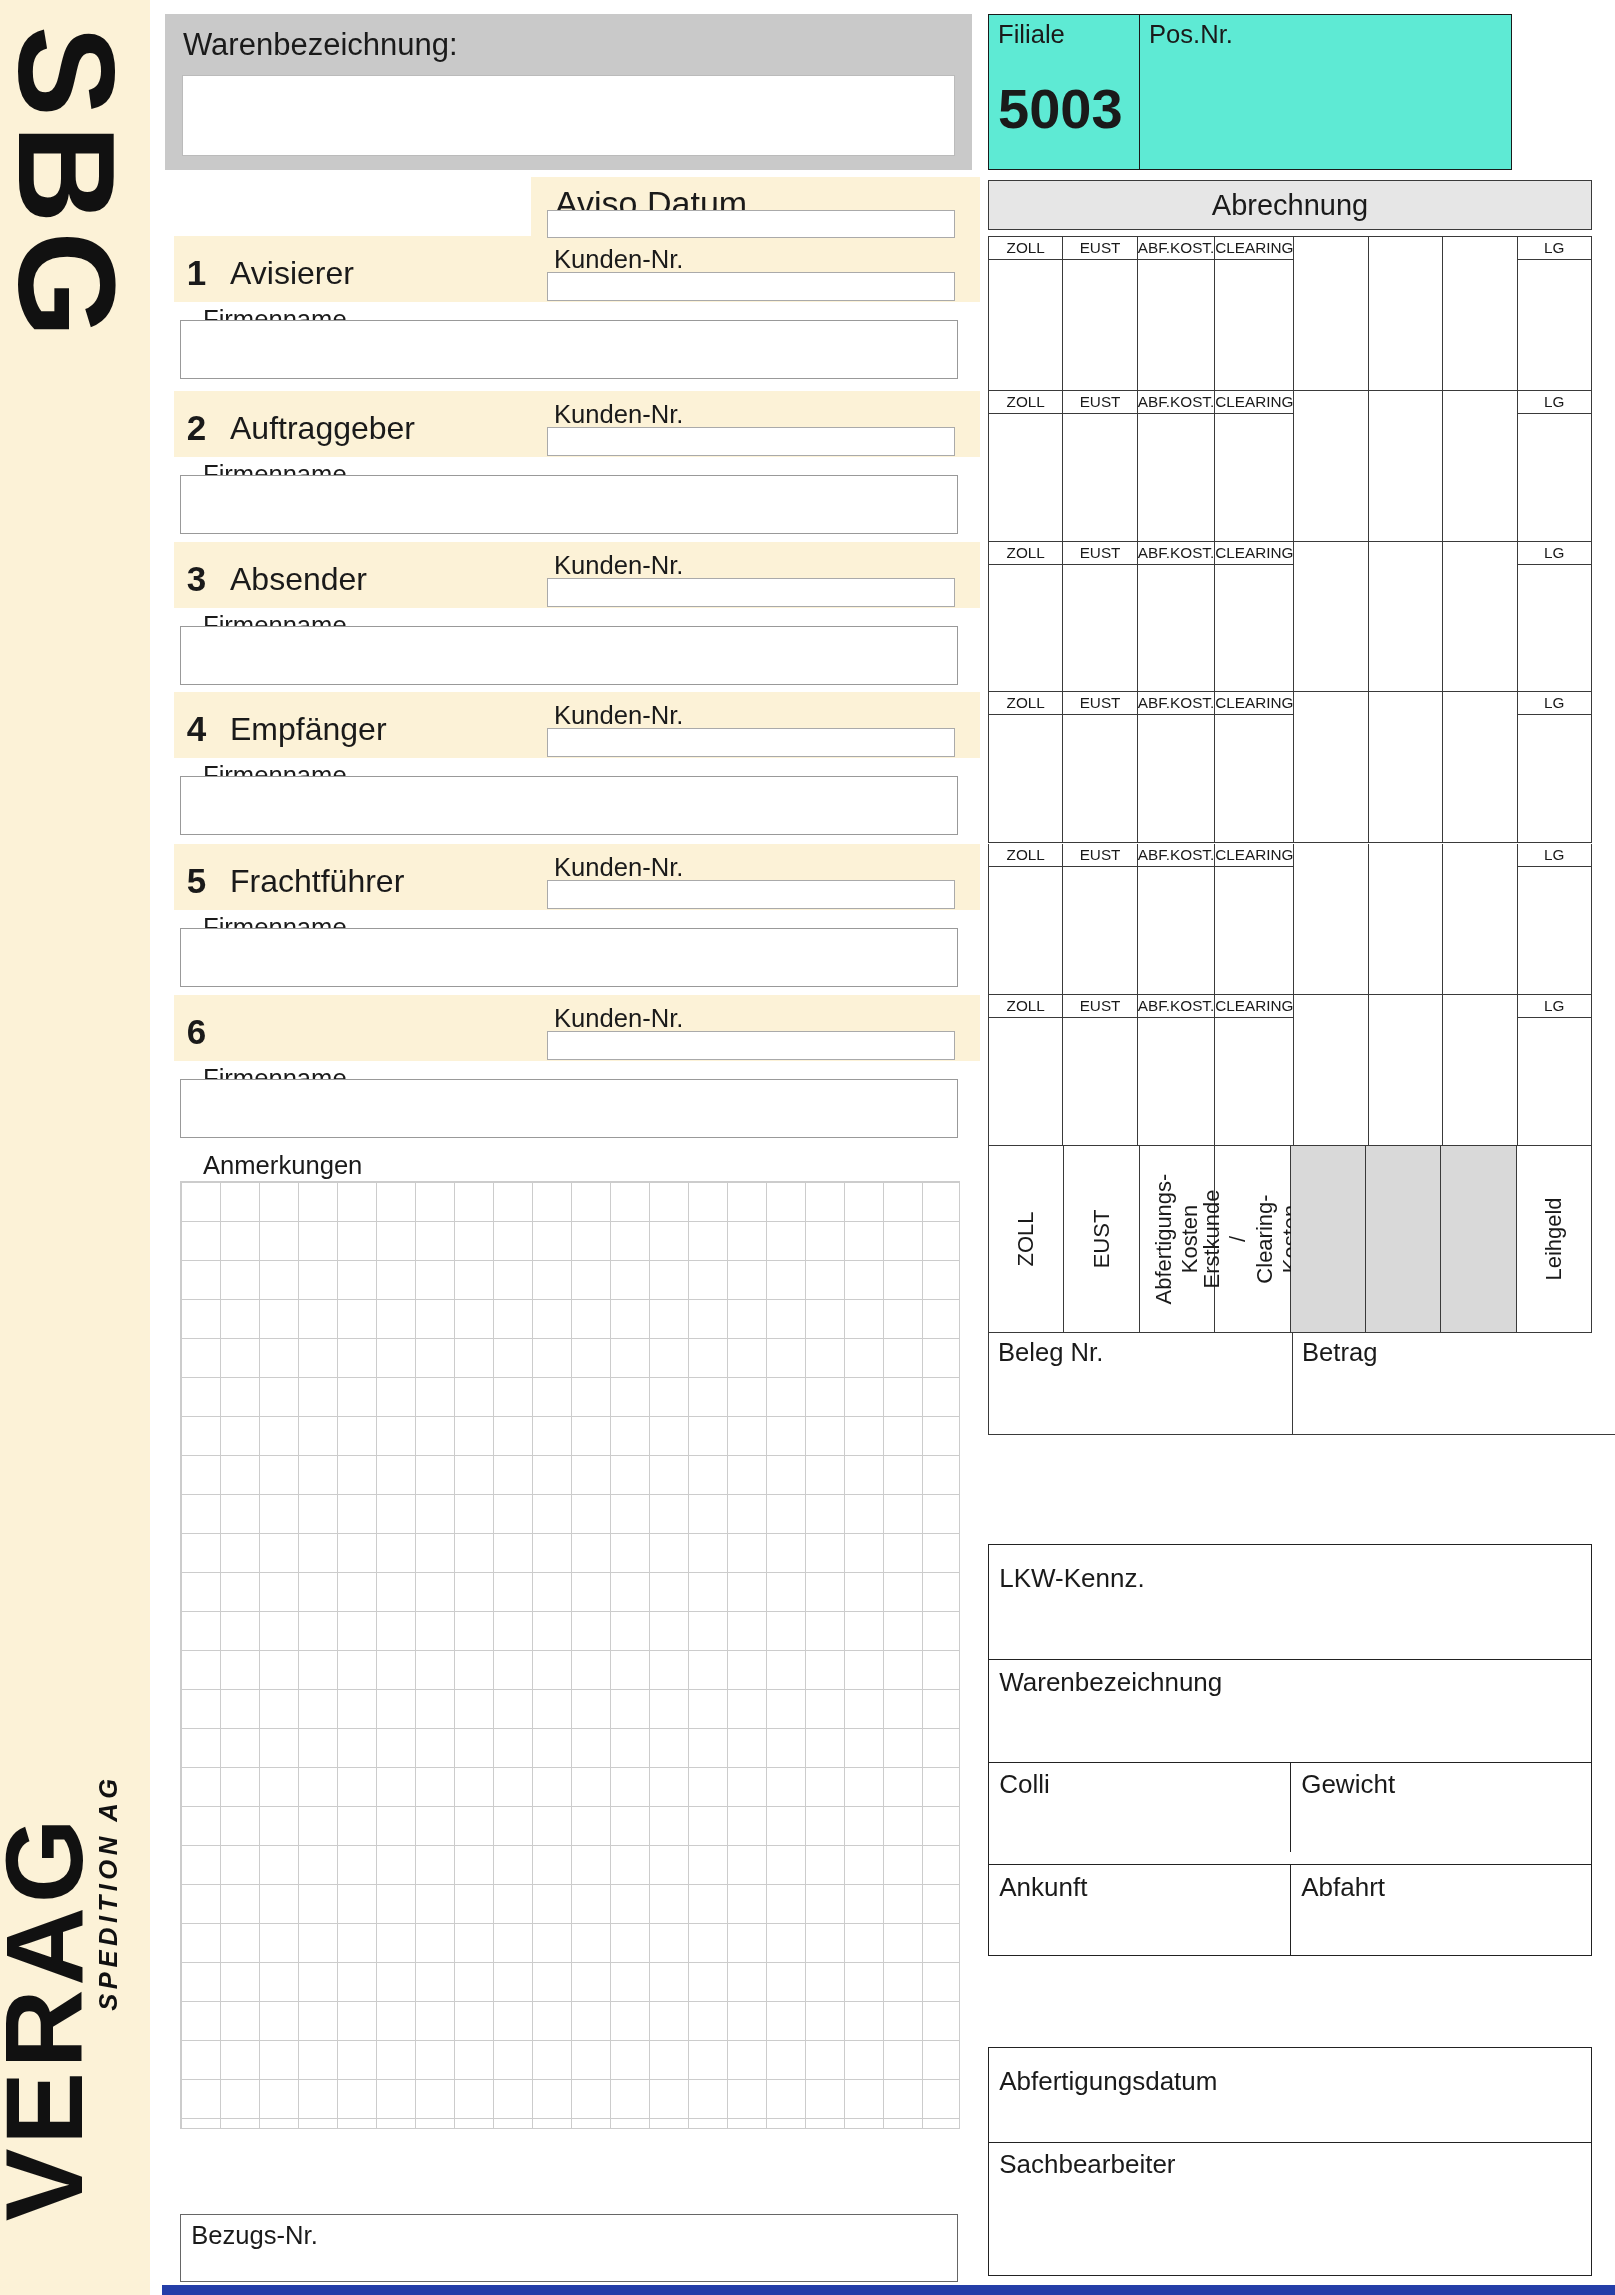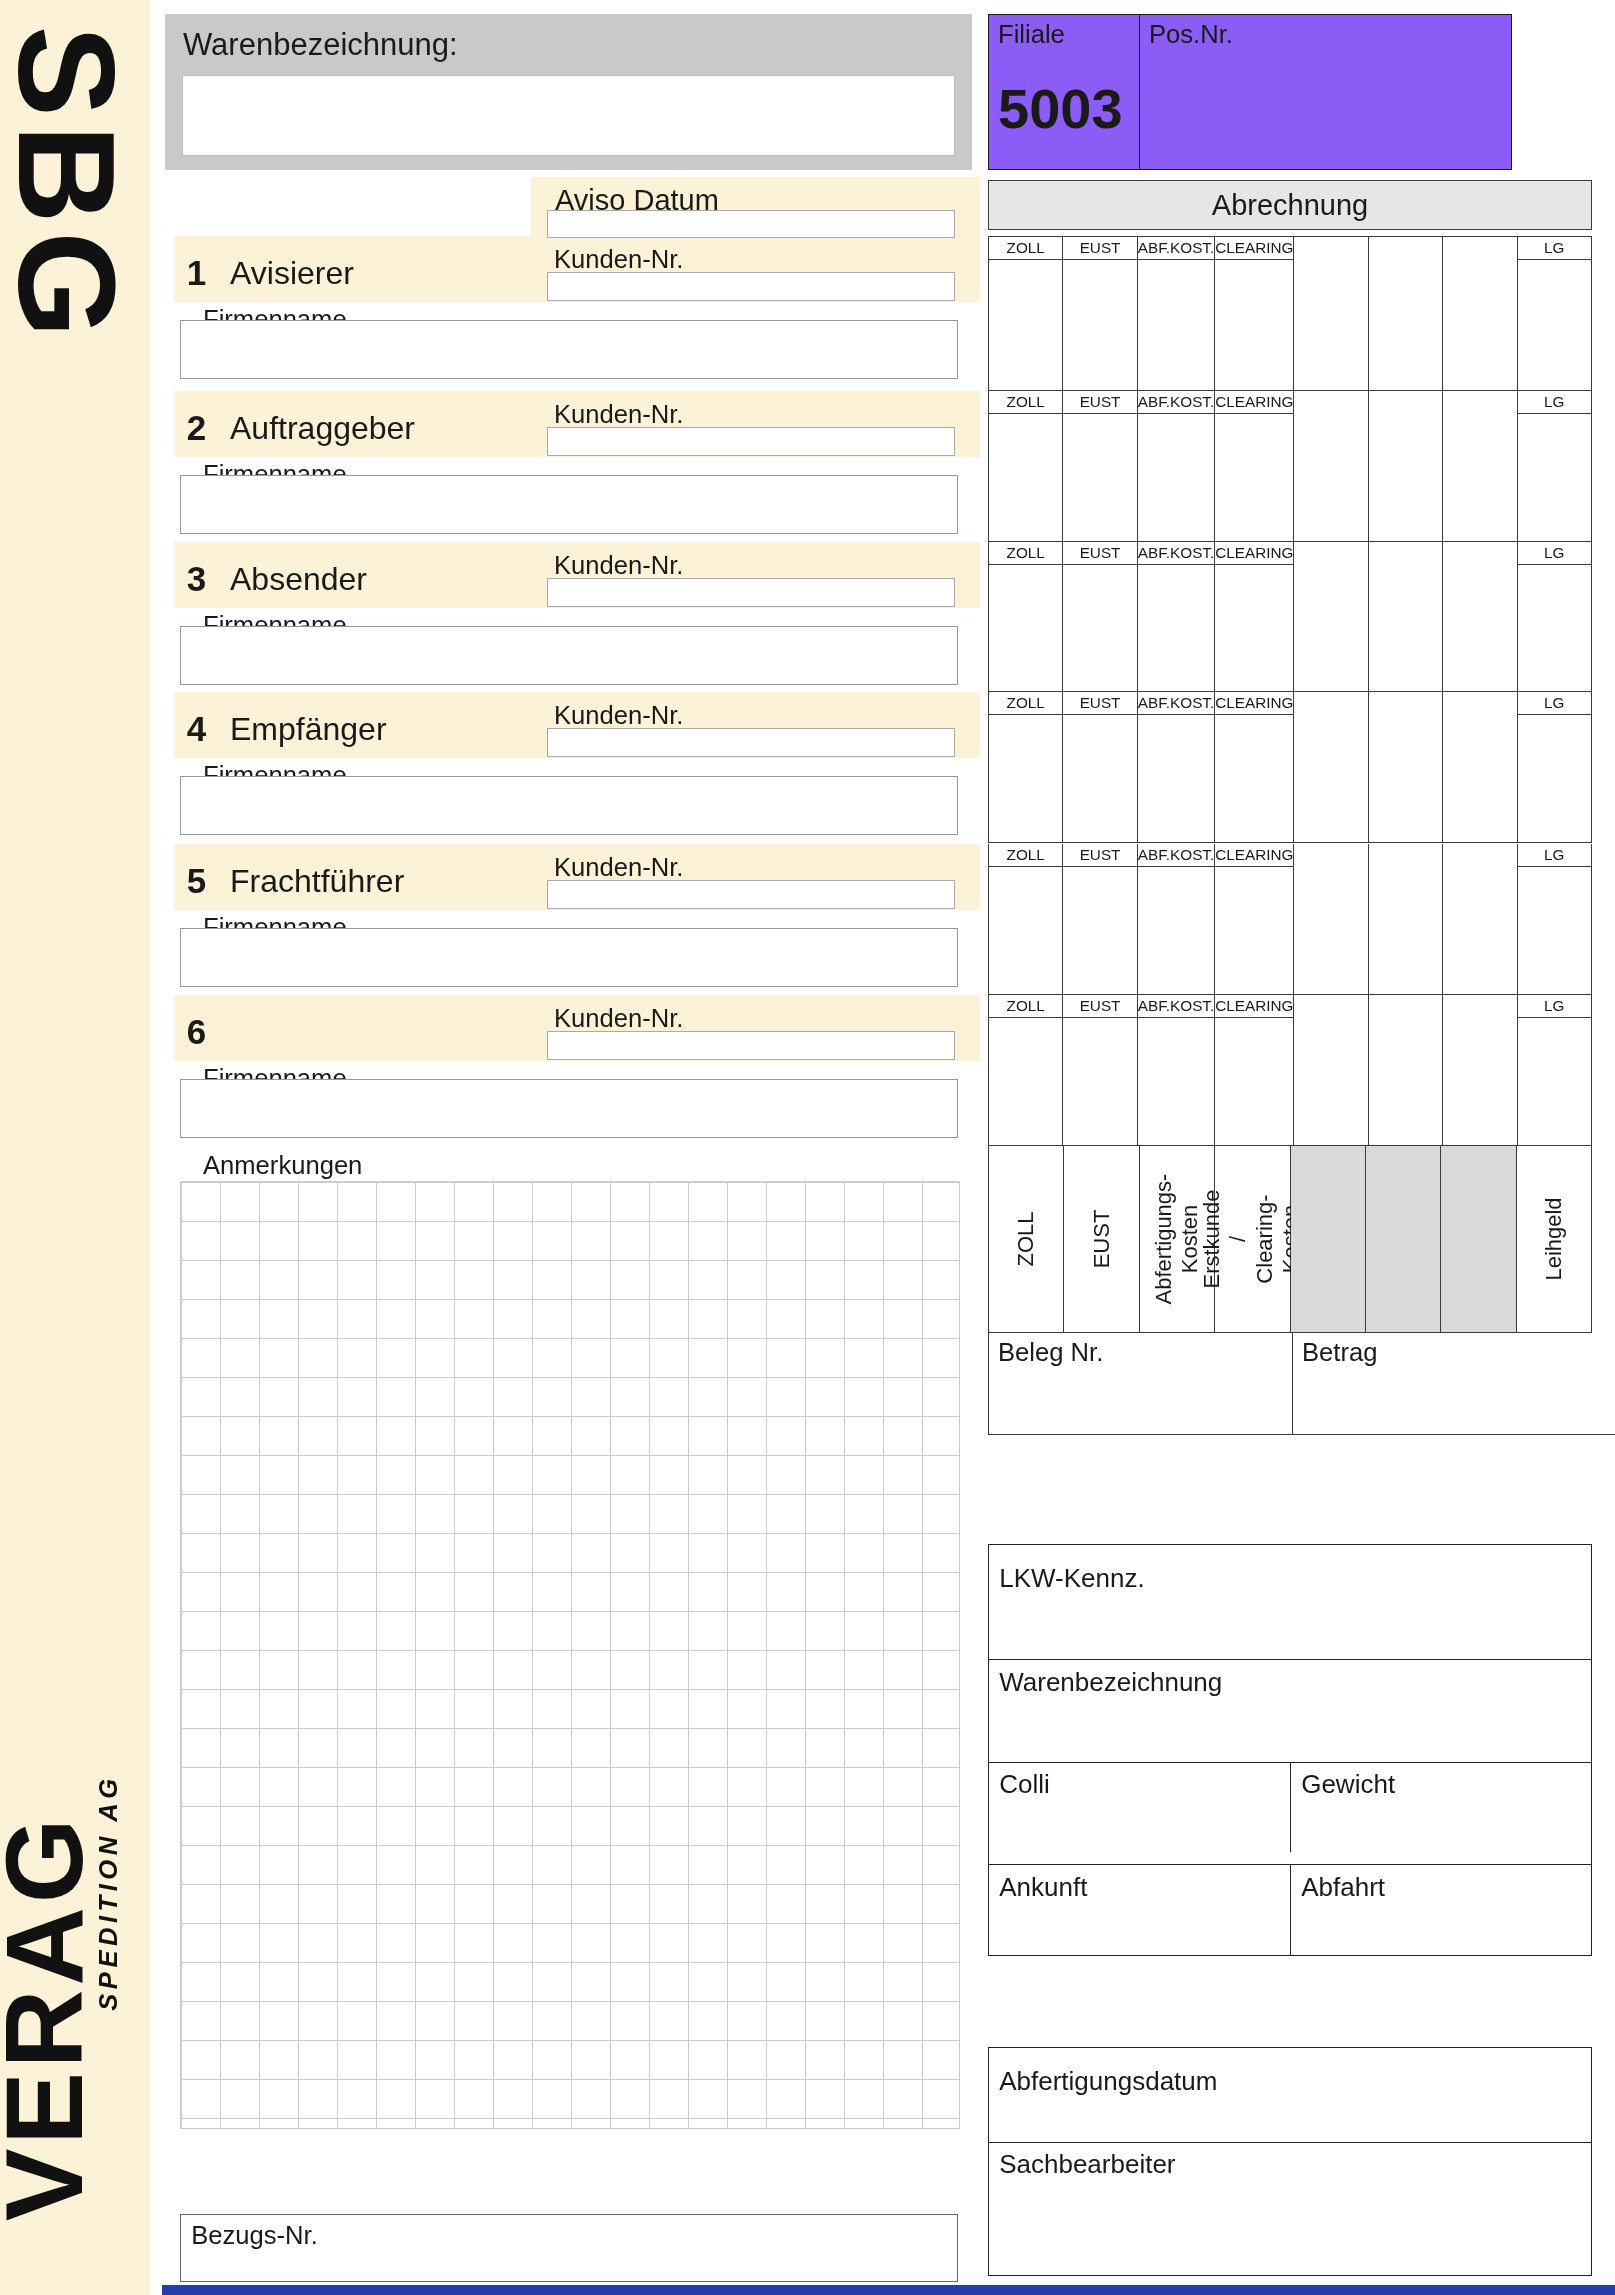--- a/index.html
+++ b/index.html
@@ -24,30 +24,30 @@
                      font-size: 109px; font-weight: bold; letter-spacing: 3.8px; color: #111; }
   #sped-wrap { left: 83px; top: 1764px; width: 51px; height: 256px; }
   #sped-wrap span { transform: rotate(-90deg); white-space: nowrap;
                     font-size: 25.6px; font-weight: bold; font-style: italic; letter-spacing: 4.5px; color: #111; }
 
   
   #abf-box { left: 165px; top: 14px; width: 807px; height: 156px; background: #c9c9c9; }
   #abf-label { left: 18px; top: 12.8px; font-size: 31px; }
   #abf-input { left: 16.6px; top: 61px; width: 773px; height: 81px; background: #fff; border: 0.6px solid #bbb; }
 
-  #filiale-box { left: 988px; top: 14px; width: 524px; height: 156px; background: #8b5cf6;
+  #filiale-box { left: 988px; top: 14px; width: 524px; height: 156px; background: #5eead4;
                  border: 1.9px solid #1a1a1a; display: flex; }
   .fil-cell { width: 151px; border-right: 1.9px solid #1a1a1a; position: relative; }
   .pos-cell { flex: 1; position: relative; }
   .box-label { position: absolute; left: 9px; top: 5.1px; font-size: 25.6px; }
   #filiale-value { position: absolute; left: 9px; top: 61px; font-size: 56px; font-weight: bold; }
 
   
   #aviso-band  { left: 531px; top: 177px; width: 449px; height: 59px; background: #fcf2d7; }
-  #aviso-label { left: 555px; top: 184px; font-size: 29px; }
+  #aviso-label { left: 555px; top: 184px; font-size: 34px; }
   #aviso-input { left: 547px; top: 210px; width: 408px; height: 28px; background: #fff; border: 1.3px solid #aaa; z-index: 2; }
 
   
   .party { position: absolute; left: 174px; width: 806px; height: 151px; }
   .party > div { position: absolute; }
   .band   { left: 0; top: 0; width: 806px; height: 66px; background: #fcf2d7; }
   .pnum   { left: 12.8px; top: 16.6px; font-size: 35px; font-weight: bold; }
   .ptitle { left: 56px; top: 19px; font-size: 32px; }
   .klabel { left: 380px; top: 9px; font-size: 25.6px; text-align: right; }
   .kinput { left: 373px; top: 36px; width: 408px; height: 29px; background: #fff; border: 1.3px solid #aaa; }

